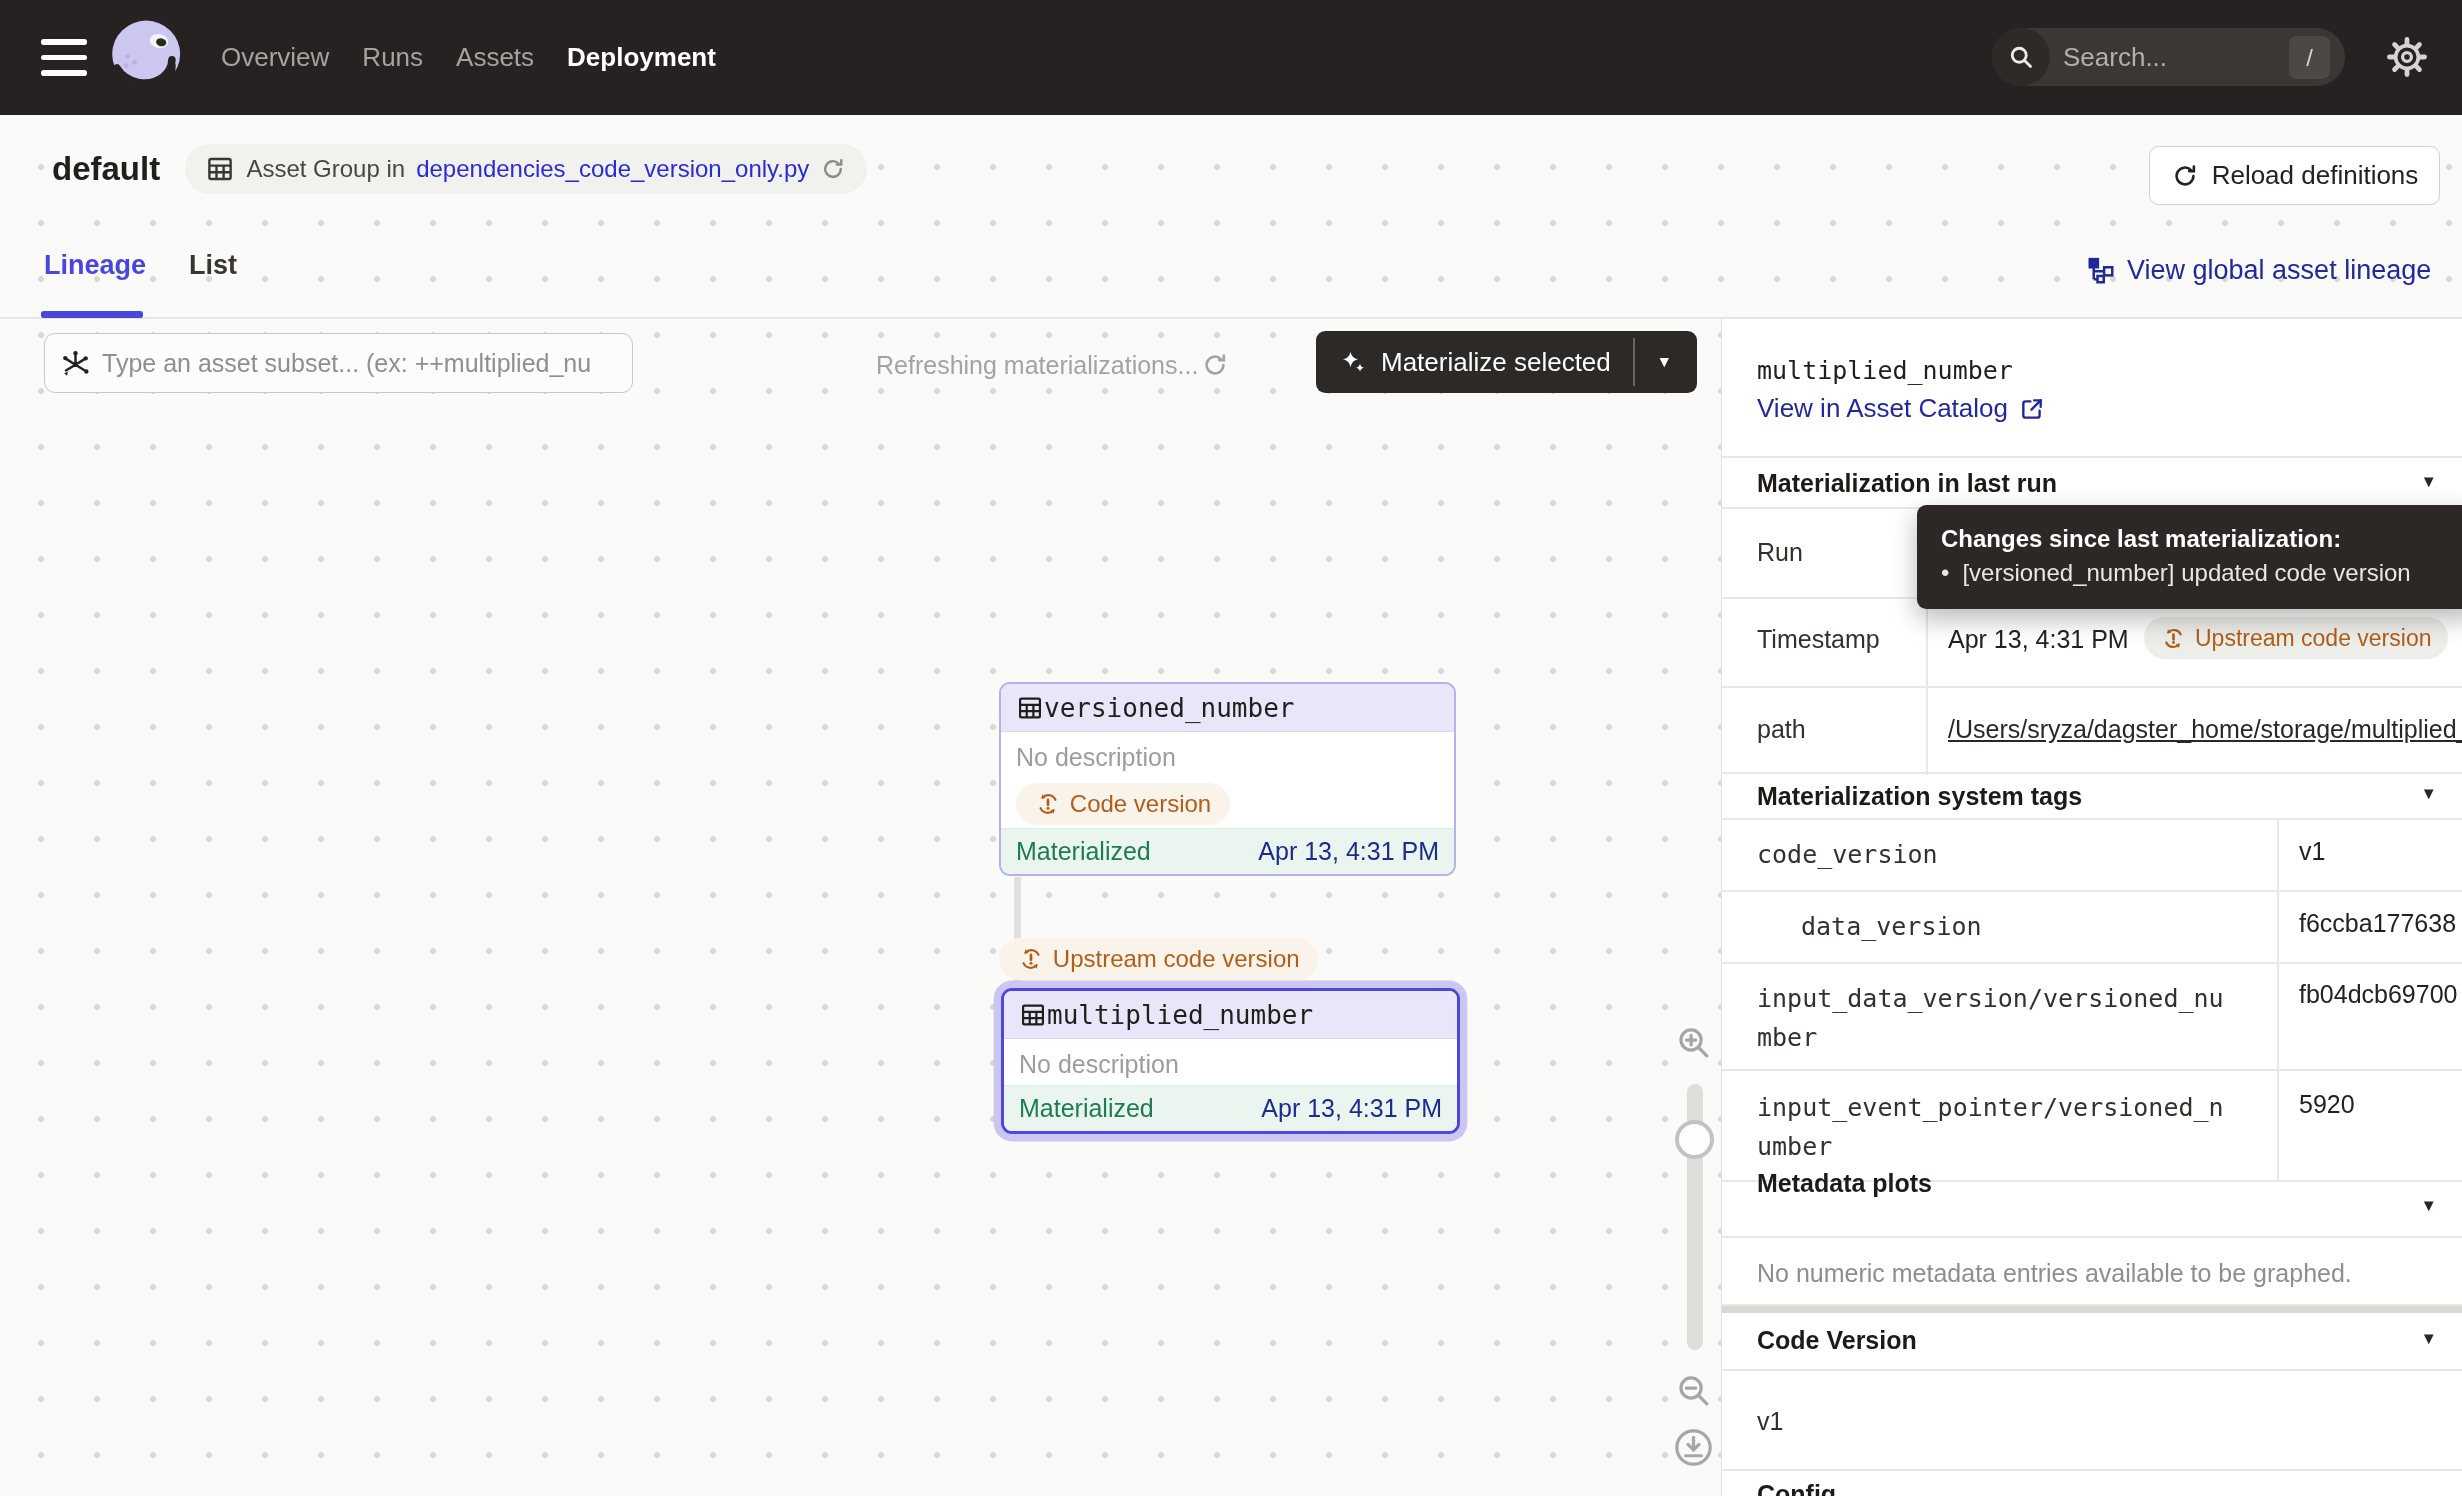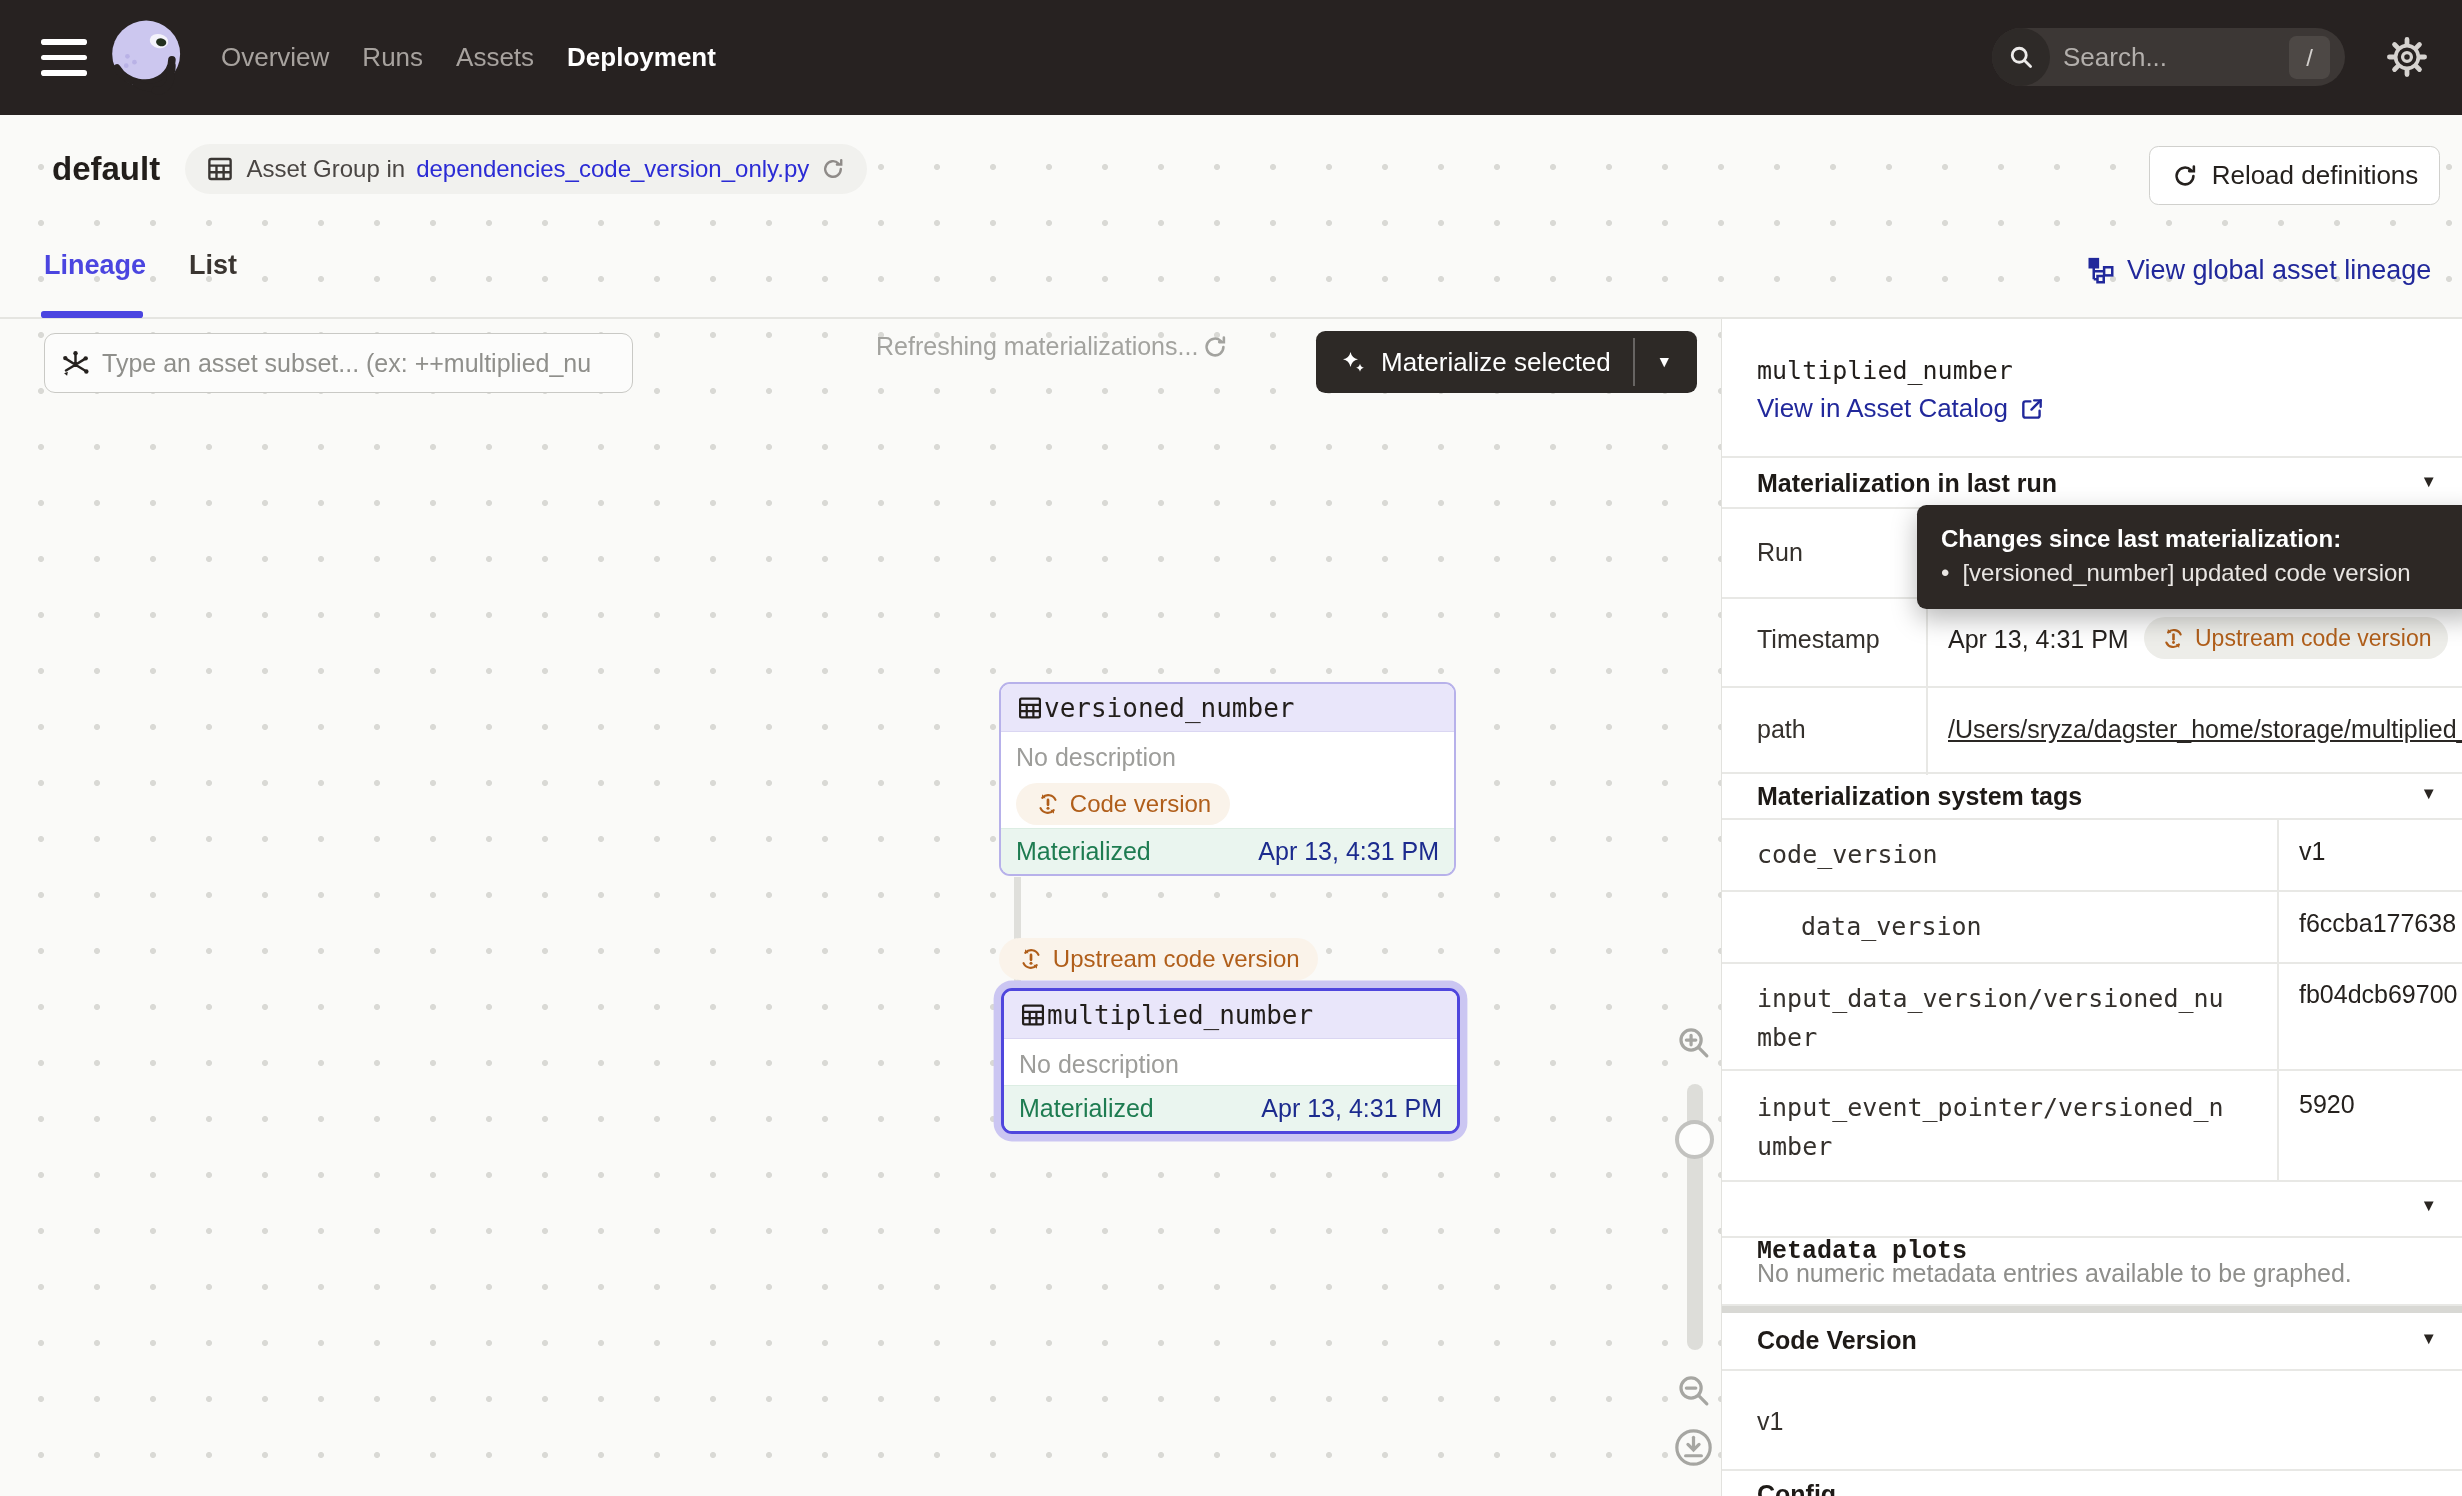--- a/index.html
+++ b/index.html
@@ -53,21 +53,21 @@
   .tab.active{color:var(--accent);}
   .tab-underline{left:41px;top:311px;width:102px;height:6.5px;border-radius:2.8px;background:var(--accent);z-index:6;}
   .tabrow-border{left:0;top:317px;width:2462px;height:1.9px;background:#E5E5E1;z-index:4;}
   .global-link{left:2086px;top:255px;display:flex;align-items:center;gap:11px;color:var(--link-navy);font-size:27px;cursor:pointer;z-index:5;}
 
   
   .subset-input{left:44px;top:333px;width:589px;height:60px;background:#FCFCFB;border:1.9px solid #C9C9C5;border-radius:11px;
     display:flex;align-items:center;padding:0 15px;gap:11px;z-index:10;}
   .subset-input input{border:none;outline:none;background:transparent;font-size:25px;color:#55524F;width:500px;font-family:inherit;}
   .subset-input input::placeholder{color:#8F8F8B;}
-  .refreshing{left:876px;top:332px;display:flex;align-items:flex-end;gap:3px;color:#A3A39F;font-size:25px;z-index:10;}
+  .refreshing{left:876px;top:351px;display:flex;align-items:flex-start;gap:3px;color:#A3A39F;font-size:25px;z-index:10;}
   .mat-btn{left:1316px;top:331px;width:381px;height:62px;background:var(--dark-button-bg);border-radius:9.3px;display:flex;align-items:stretch;color:#fff;z-index:10;cursor:pointer;}
   .mat-main{display:flex;align-items:center;gap:13px;padding:16px 22px;font-size:26px;}
   .mat-split{width:1.9px;background:rgba(255,255,255,.28);margin:7.4px 0;}
   .mat-caret{width:59px;display:flex;align-items:center;justify-content:center;font-size:15.7px;}
 
   
   .edge{left:1014px;top:877px;width:6.5px;height:117px;background:#DFDFDB;z-index:7;}
   .node{background:#fff;border-radius:11px;overflow:hidden;z-index:8;cursor:pointer;}
   .node.v{left:999px;top:682px;width:457px;border:2.8px solid var(--node-border);}
   .node.m{left:1001px;top:988px;width:459px;border:3.7px solid var(--selected-border);box-shadow:0 0 0 7.4px #CBC6F2;}
@@ -383,21 +383,21 @@
       <div class="hline" style="top:643px;"></div>
 
       <div class="pkey mono" style="top:660px;">input_data_version/versioned_number</div>
       <div class="pval" style="top:661px;">fb04dcb69700</div>
       <div class="hline" style="top:750px;"></div>
 
       <div class="pkey mono" style="top:769px;">input_event_pointer/versioned_number</div>
       <div class="pval" style="top:771px;">5920</div>
 
       <div class="hline" style="top:861px;"></div>
-      <div class="sec-h" style="top:918px;font-family:Liberation Mono, monospace;">Metadata plots</div>
+      <div class="sec-h" style="top:850px;">Metadata plots</div>
       <div class="sec-caret" style="top:877px;">▼</div>
       <div class="hline" style="top:917px;"></div>
 
       <div class="ptxt" style="left:35px;top:936px;color:#8E8E8B;">No numeric metadata entries available to be graphed.</div>
       <div class="hline" style="top:985px;"></div>
       <div class="thickbar" style="top:987px;"></div>
 
       <div class="sec-h" style="top:1007px;">Code Version</div>
       <div class="sec-caret" style="top:1010px;">▼</div>
       <div class="hline" style="top:1050px;"></div>

